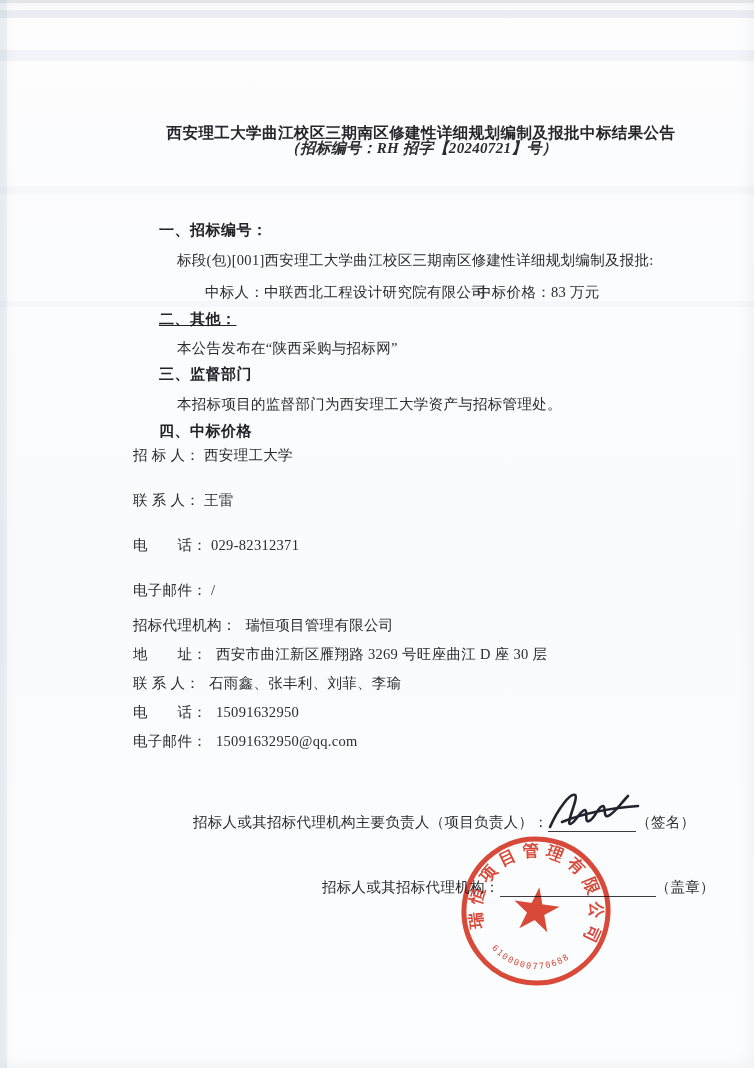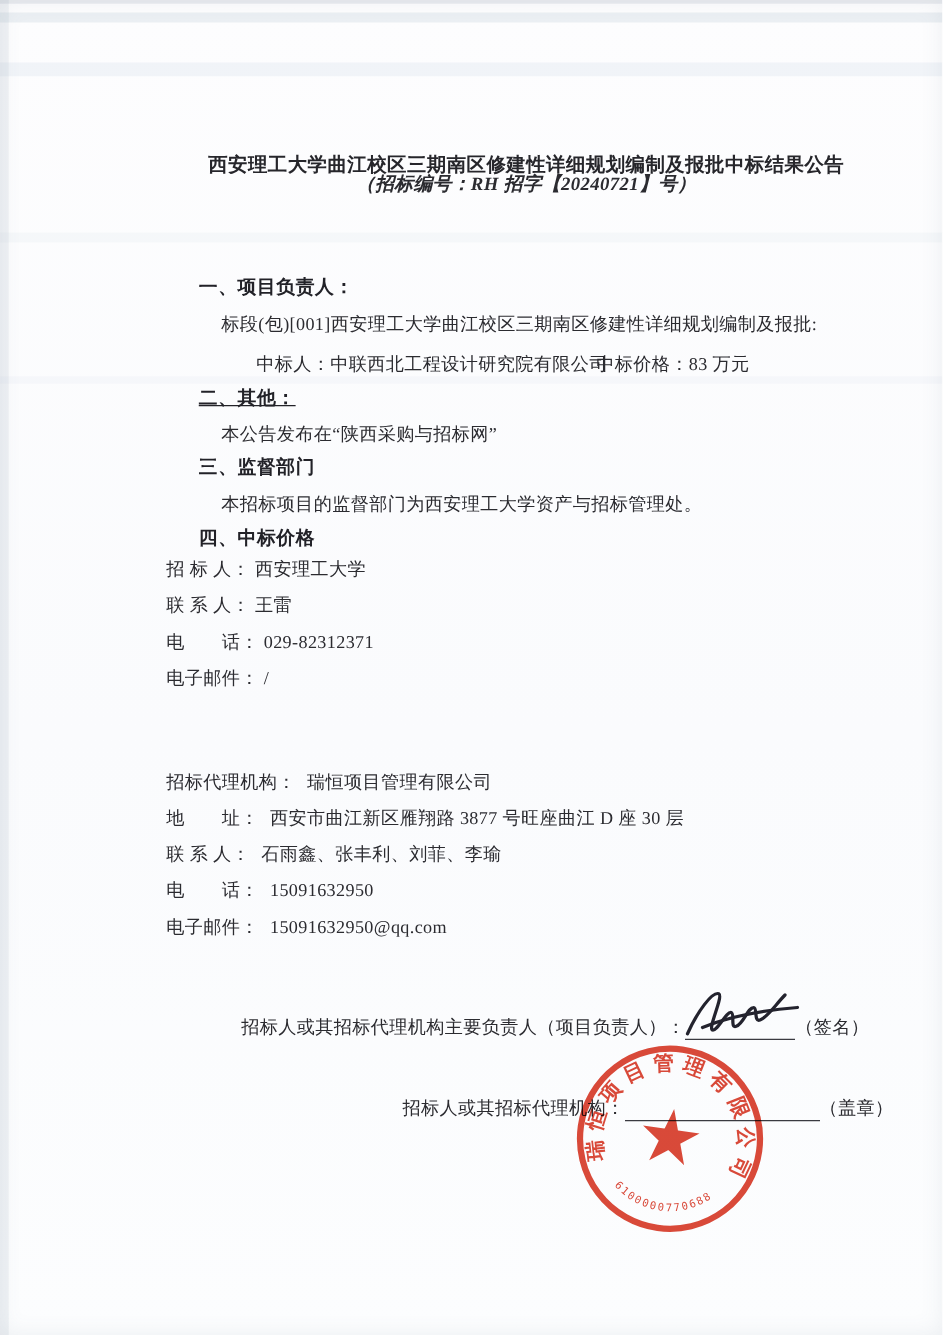--- a/index.html
+++ b/index.html
@@ -49,47 +49,47 @@
   <div class="edge-left"></div>
   <div class="band b1"></div>
   <div class="band b2"></div>
   <div class="band b3"></div>
   <div class="band b4"></div>
   <div class="vignette"></div>
 
   <div class="line title" style="top:123px;">西安理工大学曲江校区三期南区修建性详细规划编制及报批中标结果公告</div>
   <div class="line subtitle" style="top:138px;font-style:italic;">（招标编号：RH 招字【20240721】号）</div>
 
-  <div class="line heading" style="left:115px;top:220px;">一、项目负责人：</div>
+  <div class="line heading" style="left:115px;top:220px;">一、招标编号：</div>
   <div class="line body-ind" style="left:133px;top:250px;">标段(包)[001]西安理工大学曲江校区三期南区修建性详细规划编制及报批:</div>
   <div class="line body-ind" style="left:161px;top:282px;">
     <span>中标人：</span><span>中联西北工程设计研究院有限公司</span>
     <span style="position:absolute;left:272px;">
       <span>中标价格：</span><span>83 万元</span>
     </span>
   </div>
 
   <div class="line heading" style="left:115px;top:309px;text-decoration:underline;">二、其他：</div>
   <div class="line body-ind" style="left:133px;top:338px;">本公告发布在“陕西采购与招标网”</div>
 
   <div class="line heading" style="left:115px;top:364px;">三、监督部门</div>
   <div class="line body-ind" style="left:133px;top:394px;">本招标项目的监督部门为西安理工大学资产与招标管理处。</div>
 
   <div class="line heading" style="left:115px;top:421px;">四、中标价格</div>
 
-  <div class="crows" style="left:133px;top:446px;">
+  <div class="crows" style="left:133px;top:446px;gap:16px;">
     <div class="crow"><span class="lbl">招 标 人：</span><span class="val">西安理工大学</span></div>
     <div class="crow"><span class="lbl">联 系 人：</span><span class="val">王雷</span></div>
     <div class="crow"><span class="lbl">电　　话：</span><span class="val">029-82312371</span></div>
     <div class="crow"><span class="lbl">电子邮件：</span><span class="val">/</span></div>
   </div>
 
   <div class="crows agency" style="left:133px;top:616px;">
     <div class="crow"><span class="lbl">招标代理机构：</span><span class="val">瑞恒项目管理有限公司</span></div>
-    <div class="crow"><span class="lbl">地　　址：</span><span class="val">西安市曲江新区雁翔路 3877 号旺座曲江 D 座 30 层</span></div>
+    <div class="crow"><span class="lbl">地　　址：</span><span class="val">西安市曲江新区雁翔路 3269 号旺座曲江 D 座 30 层</span></div>
     <div class="crow"><span class="lbl">联 系 人：</span><span class="val">石雨鑫、张丰利、刘菲、李瑜</span></div>
     <div class="crow"><span class="lbl">电　　话：</span><span class="val">15091632950</span></div>
     <div class="crow"><span class="lbl">电子邮件：</span><span class="val">15091632950@qq.com</span></div>
   </div>
 
   <div class="line sigline" style="left:149px;top:812px;">
     <span>招标人或其招标代理机构主要负责人（项目负责人）：</span>
     <span class="uline sig">
       <svg class="scribble" viewBox="0 0 104 46">
         <g fill="none" stroke="#23232e" stroke-width="2.6" stroke-linecap="round">

